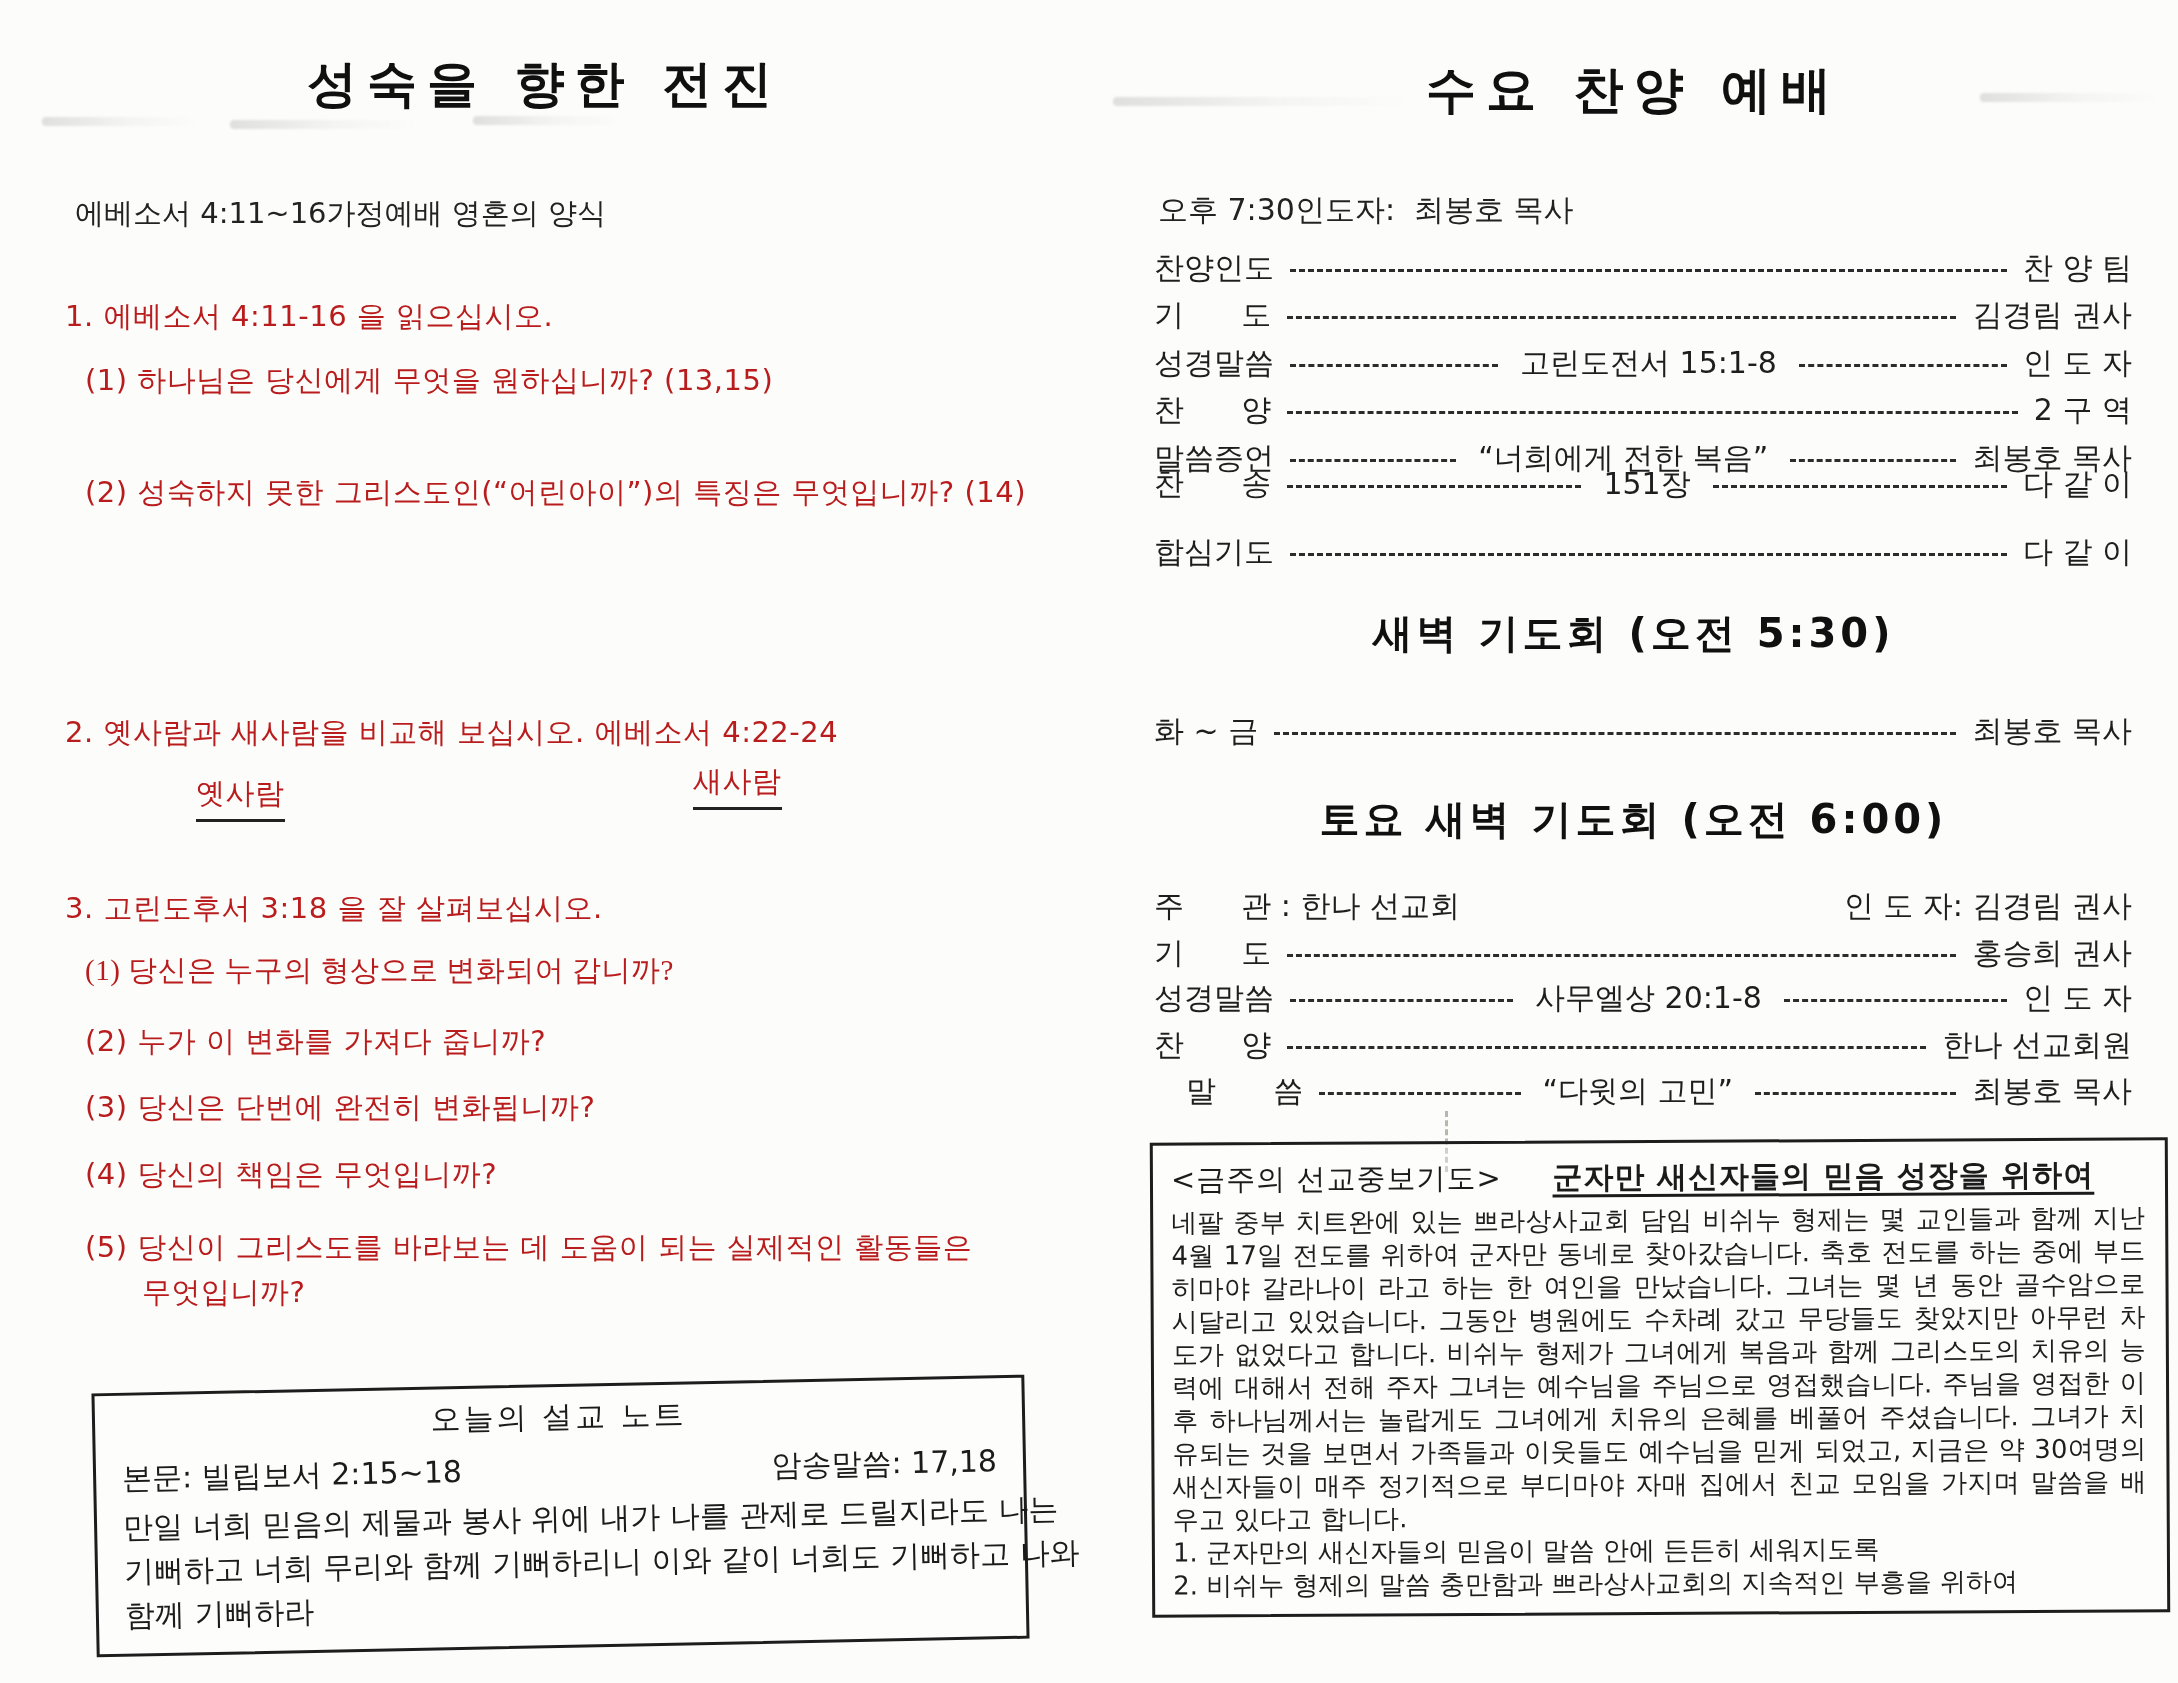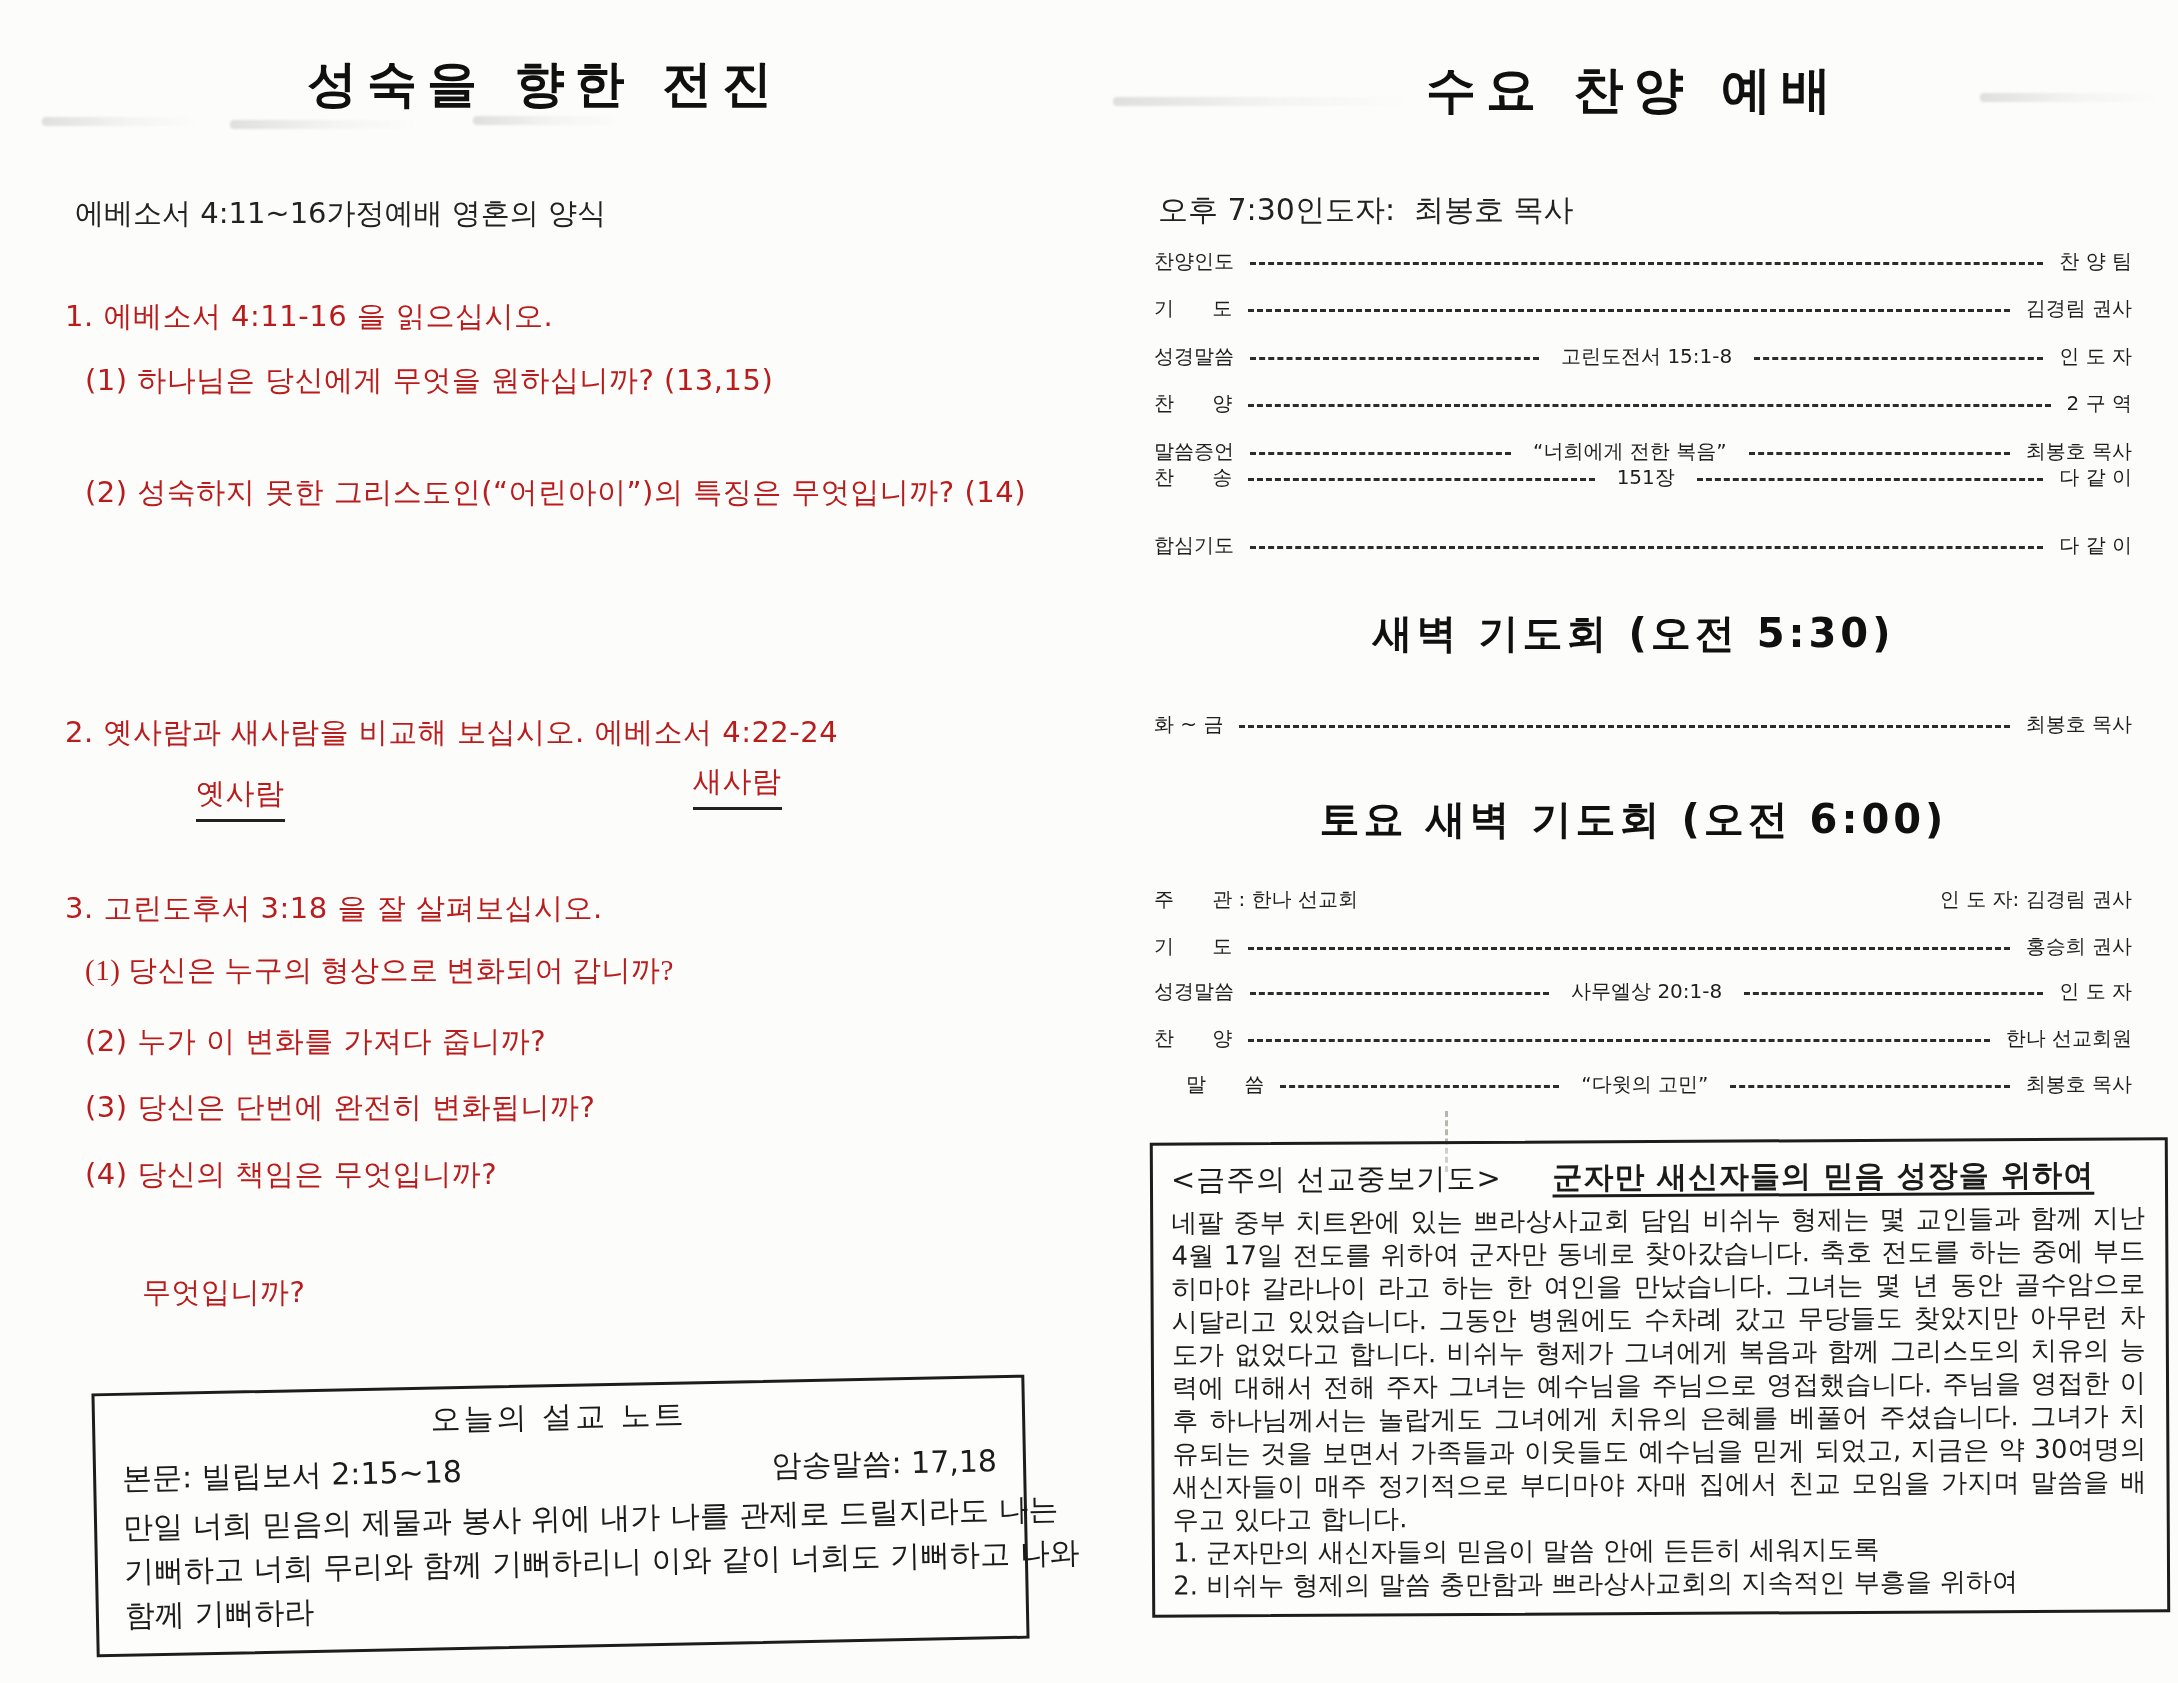--- a/index.html
+++ b/index.html
@@ -34,21 +34,21 @@
     border:3px solid #1d1d1d; padding:10px 26px 16px;
     transform:rotate(-1.15deg); background:rgba(255,255,255,0.35);
   }
   .note-title { text-align:center; font-size:30px; letter-spacing:3px; margin-bottom:12px; color:#1a1a1a; }
   .note-row { display:flex; justify-content:space-between; font-size:30px; margin-bottom:6px; }
   .note-row span { white-space:pre; }
   .note-body { font-size:30px; line-height:44px; white-space:nowrap; }
 
   .line {
     position:absolute; left:65px; right:46px;
-    display:flex; align-items:center; font-size:20px; color:#1e1e1e;
+    display:flex; align-items:center; font-size:30px; color:#1e1e1e;
   }
   .lbl { white-space:pre; flex-shrink:0; }
   .ctr { white-space:pre; flex-shrink:0; padding:0 6px; }
   .rgt { white-space:pre; flex-shrink:0; }
   .leader { flex:1; height:0; border-top:3px dashed #2c2c2c; margin:0 16px; position:relative; top:2px; }
   .spacer { flex:1; }
 
   .sec-head {
     position:absolute; width:100%; text-align:center;
     font-weight:bold; font-size:40px; letter-spacing:4px; color:#101010; white-space:pre;
@@ -96,20 +96,21 @@
   <div class="item" style="top:713px;left:65px;">2. 옛사람과 새사람을 비교해 보십시오. 에베소서 4:22-24</div>
 
   <div class="item ul-label" style="top:774px;left:196px;">옛사람</div>
   <div class="item ul-label" style="top:762px;left:693px;">새사람</div>
 
   <div class="item" style="top:889px;left:65px;">3. 고린도후서 3:18 을 잘 살펴보십시오.</div>
   <div class="item" style="top:951px;left:85px;font-family:Liberation Serif, serif;">(1) 당신은 누구의 형상으로 변화되어 갑니까?</div>
   <div class="item" style="top:1022px;left:85px;">(2) 누가 이 변화를 가져다 줍니까?</div>
   <div class="item" style="top:1088px;left:85px;">(3) 당신은 단번에 완전히 변화됩니까?</div>
   <div class="item" style="top:1155px;left:85px;">(4) 당신의 책임은 무엇입니까?</div>
+  <div class="item" style="top:1228px;left:85px;">(5) 당신이 그리스도를 바라보는 데 도움이 되는 실제적인 활동들은</div>
   <div class="item" style="top:1273px;left:142px;">무엇입니까?</div>
 
   <div class="note-box">
     <div class="note-title">오늘의 설교 노트</div>
     <div class="note-row">
       <span>본문: 빌립보서 2:15~18</span>
       <span>암송말씀: 17,18</span>
     </div>
     <div class="note-body">
       <div>만일 너희 믿음의 제물과 봉사 위에 내가 나를 관제로 드릴지라도 나는</div>

